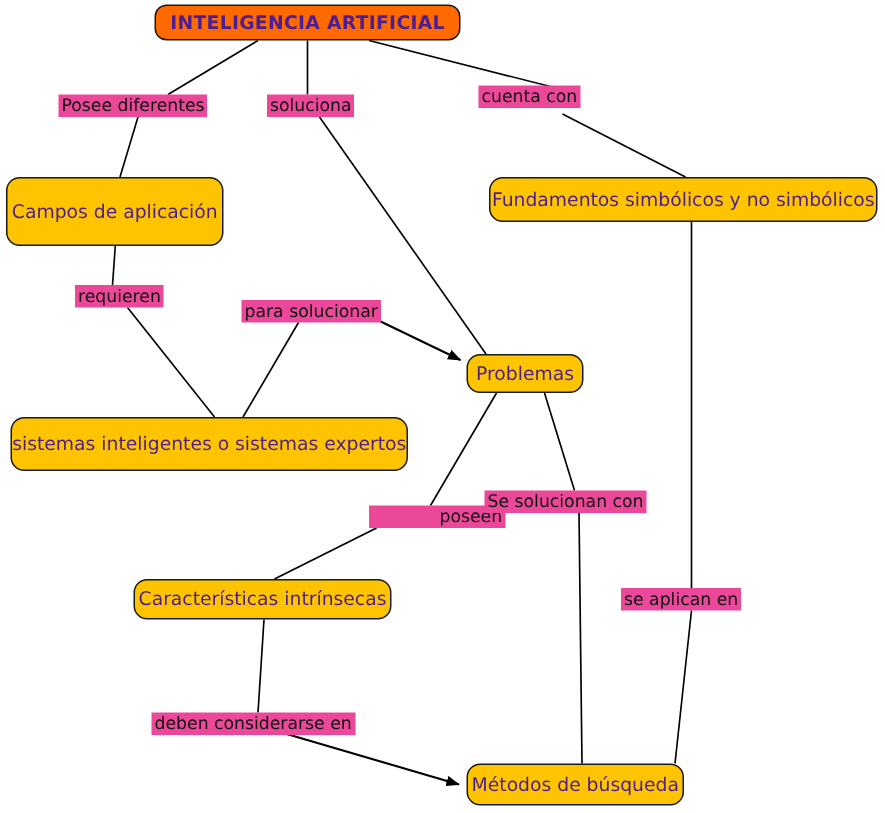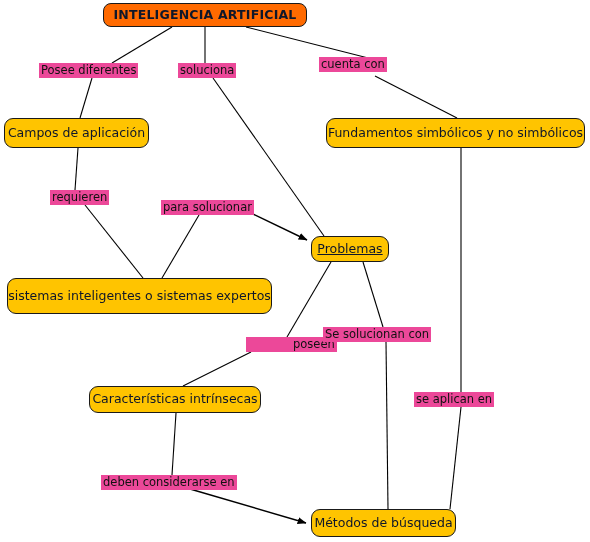--- a/index.html
+++ b/index.html
@@ -27,21 +27,21 @@
   }
   .node {
     position: absolute;
     box-sizing: border-box;
     display: flex;
     align-items: center;
     justify-content: center;
     background: #FFC400;
     border: 1.6px solid #1a1a1a;
     border-radius: 9px;
-    color: #0f172a;
+    color: #4c1d95;
     font-size: 12.5px;
     line-height: 1;
     white-space: nowrap;
     z-index: 3;
   }
   .node.root {
     background: #FF6A00;
     border-color: #1a1a1a;
     border-radius: 8px;
     font-weight: bold;
@@ -103,27 +103,27 @@
 
     <line x1="461" y1="407" x2="450" y2="509" stroke="#000000" stroke-width="1.1"></line>
 
     <line x1="176" y1="413" x2="172" y2="475" stroke="#000000" stroke-width="1.1"></line>
 
     <line x1="190" y1="489" x2="306" y2="523" stroke="#000000" stroke-width="1.4" marker-end="url(#arrowhead)"></line>
   </svg>
 
   <div class="node root" style="left:103px; top:3px; width:204px; height:24px;">INTELIGENCIA ARTIFICIAL</div>
 
-  <div class="node" style="left:4px; top:118px; width:145px; height:30px;">Campos de aplicación</div>
+  <div class="node" style="left:4px; top:118px; width:145px; height:46px;">Campos de aplicación</div>
 
   <div class="node" style="left:326px; top:118px; width:259px; height:30px;">Fundamentos simbólicos y no simbólicos</div>
 
   <div class="node" style="left:7px; top:278px; width:265px; height:36px;">sistemas inteligentes o sistemas expertos</div>
 
-  <div class="node" style="left:311px; top:236px; width:78px; height:26px;text-decoration:underline;">Problemas</div>
+  <div class="node" style="left:311px; top:236px; width:78px; height:26px;">Problemas</div>
 
   <div class="node" style="left:89px; top:386px; width:172px; height:27px;">Características intrínsecas</div>
 
   <div class="node" style="left:311px; top:509px; width:145px; height:28px;">Métodos de búsqueda</div>
 
   <div class="link-label" style="left:39px; top:63px;">Posee diferentes</div>
 
   <div class="link-label" style="left:178px; top:63px;text-align:center;">soluciona</div>
 
   <div class="link-label" style="left:319px; top:57px;">cuenta con</div>

